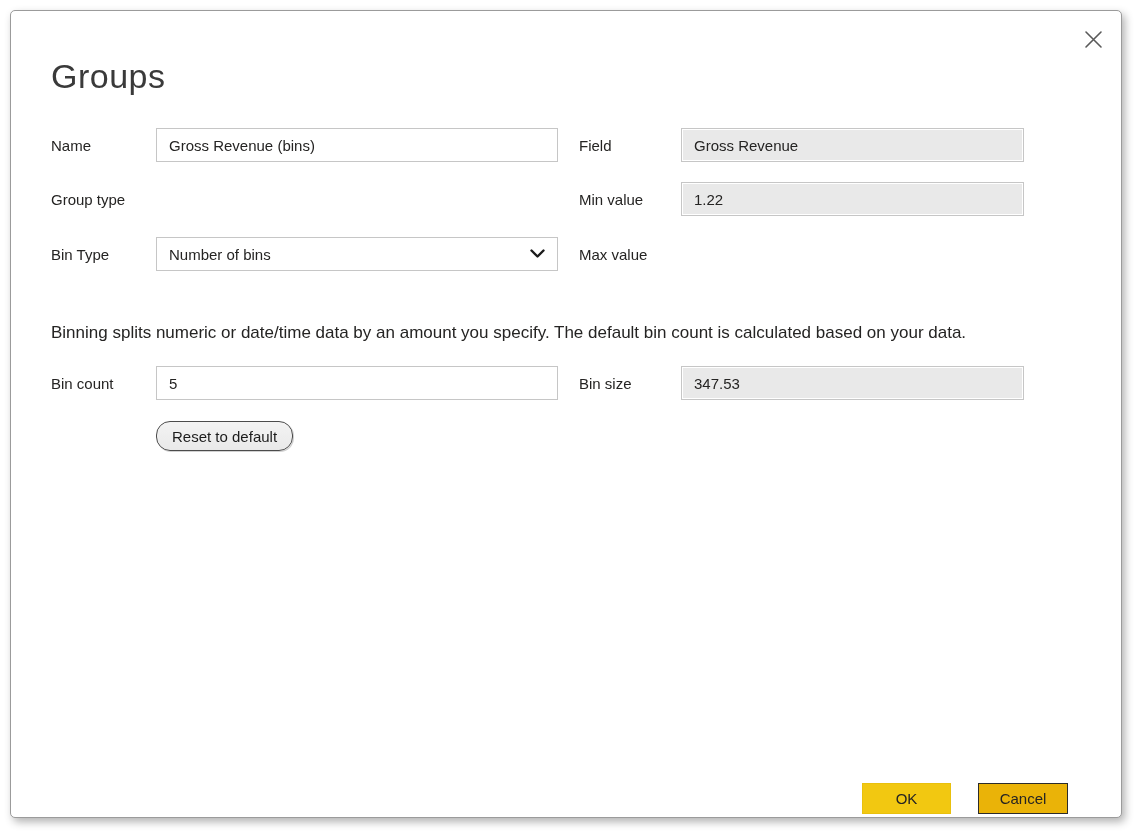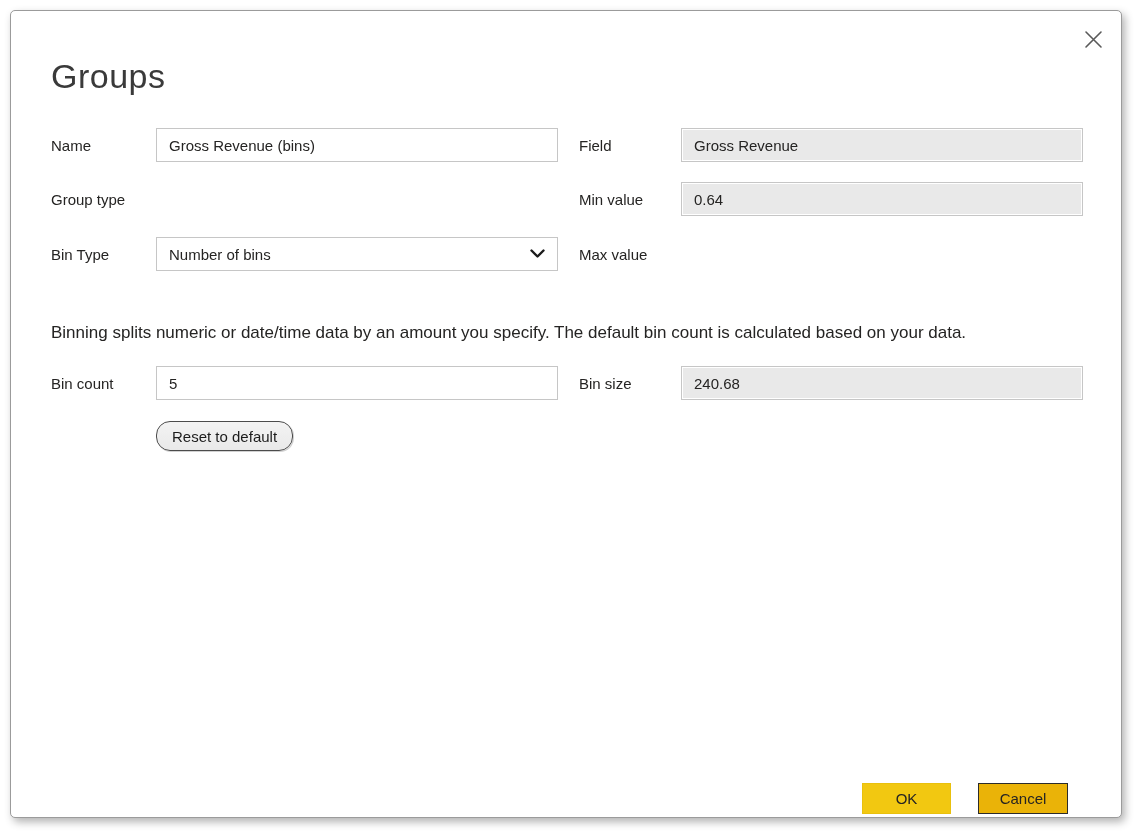--- a/index.html
+++ b/index.html
@@ -54,21 +54,21 @@
     position: absolute;
     top: 0; height: 34px;
     display: flex; align-items: center;
     font-size: 15px;
     color: #252423;
     white-space: nowrap;
   }
   .lbl-left  { left: 40px; }
   .lbl-right { left: 568px; }
   .ctl-left  { position: absolute; left: 145px; width: 402px; top: 0; }
-  .ctl-right { position: absolute; left: 670px; width: 402px; top: 0; }
+  .ctl-right { position: absolute; left: 670px; width: 343px; top: 0; }
   .text-input {
     width: 100%; height: 34px;
     border: 1px solid #c6c6c6;
     background: #ffffff;
     font-family: "Liberation Sans", "DejaVu Sans", sans-serif;
     font-size: 15px;
     color: #252423;
     padding: 0 12px;
     outline: none;
   }
@@ -166,21 +166,21 @@
       <div class="lbl lbl-right">Field</div>
       <div class="ctl-right">
         <div class="readonly-box">Gross Revenue</div>
       </div>
     </div>
 
     <div class="form-row row-2">
       <div class="lbl lbl-left">Group type</div>
       <div class="lbl lbl-right">Min value</div>
       <div class="ctl-right">
-        <div class="readonly-box">0.64</div>
+        <div class="readonly-box">1.22</div>
       </div>
     </div>
 
     <div class="form-row row-3">
       <div class="lbl lbl-left">Bin Type</div>
       <div class="ctl-left">
         <div class="select-box">
           <span>Number of bins</span>
           <span class="chevron">
             <svg width="15" height="10" viewBox="0 0 15 10">
@@ -194,21 +194,21 @@
 
     <div class="description">Binning splits numeric or date/time data by an amount you specify. The default bin count is calculated based on your data.</div>
 
     <div class="form-row row-4">
       <div class="lbl lbl-left">Bin count</div>
       <div class="ctl-left">
         <input class="text-input" type="text" value="5" style="">
       </div>
       <div class="lbl lbl-right">Bin size</div>
       <div class="ctl-right">
-        <div class="readonly-box">240.68</div>
+        <div class="readonly-box">347.53</div>
       </div>
     </div>
 
     <button class="reset-btn">Reset to default</button>
 
     <button class="footer-btn ok-btn">OK</button>
     <button class="footer-btn cancel-btn">Cancel</button>
 
   </div>
 </div>

